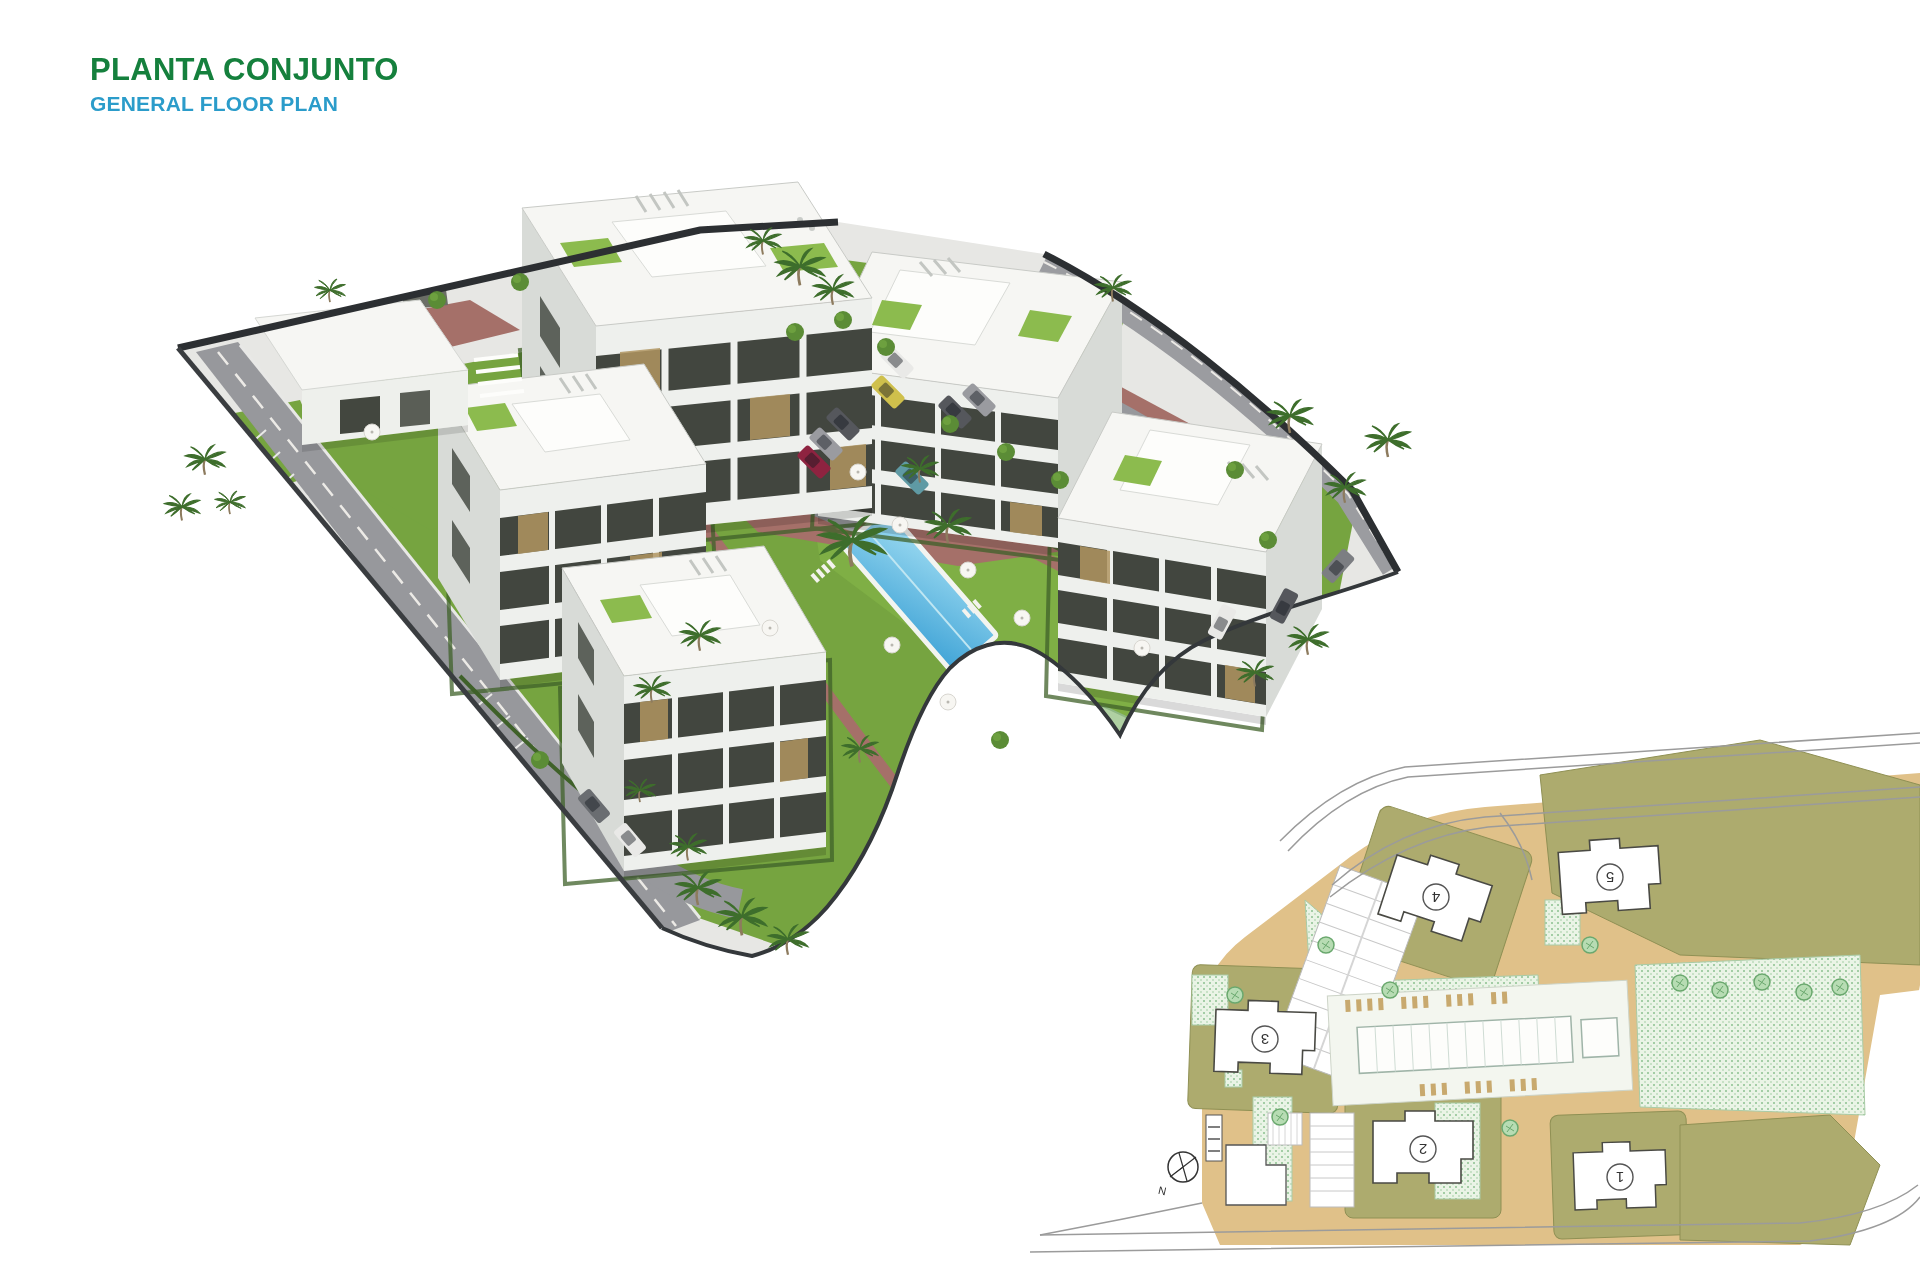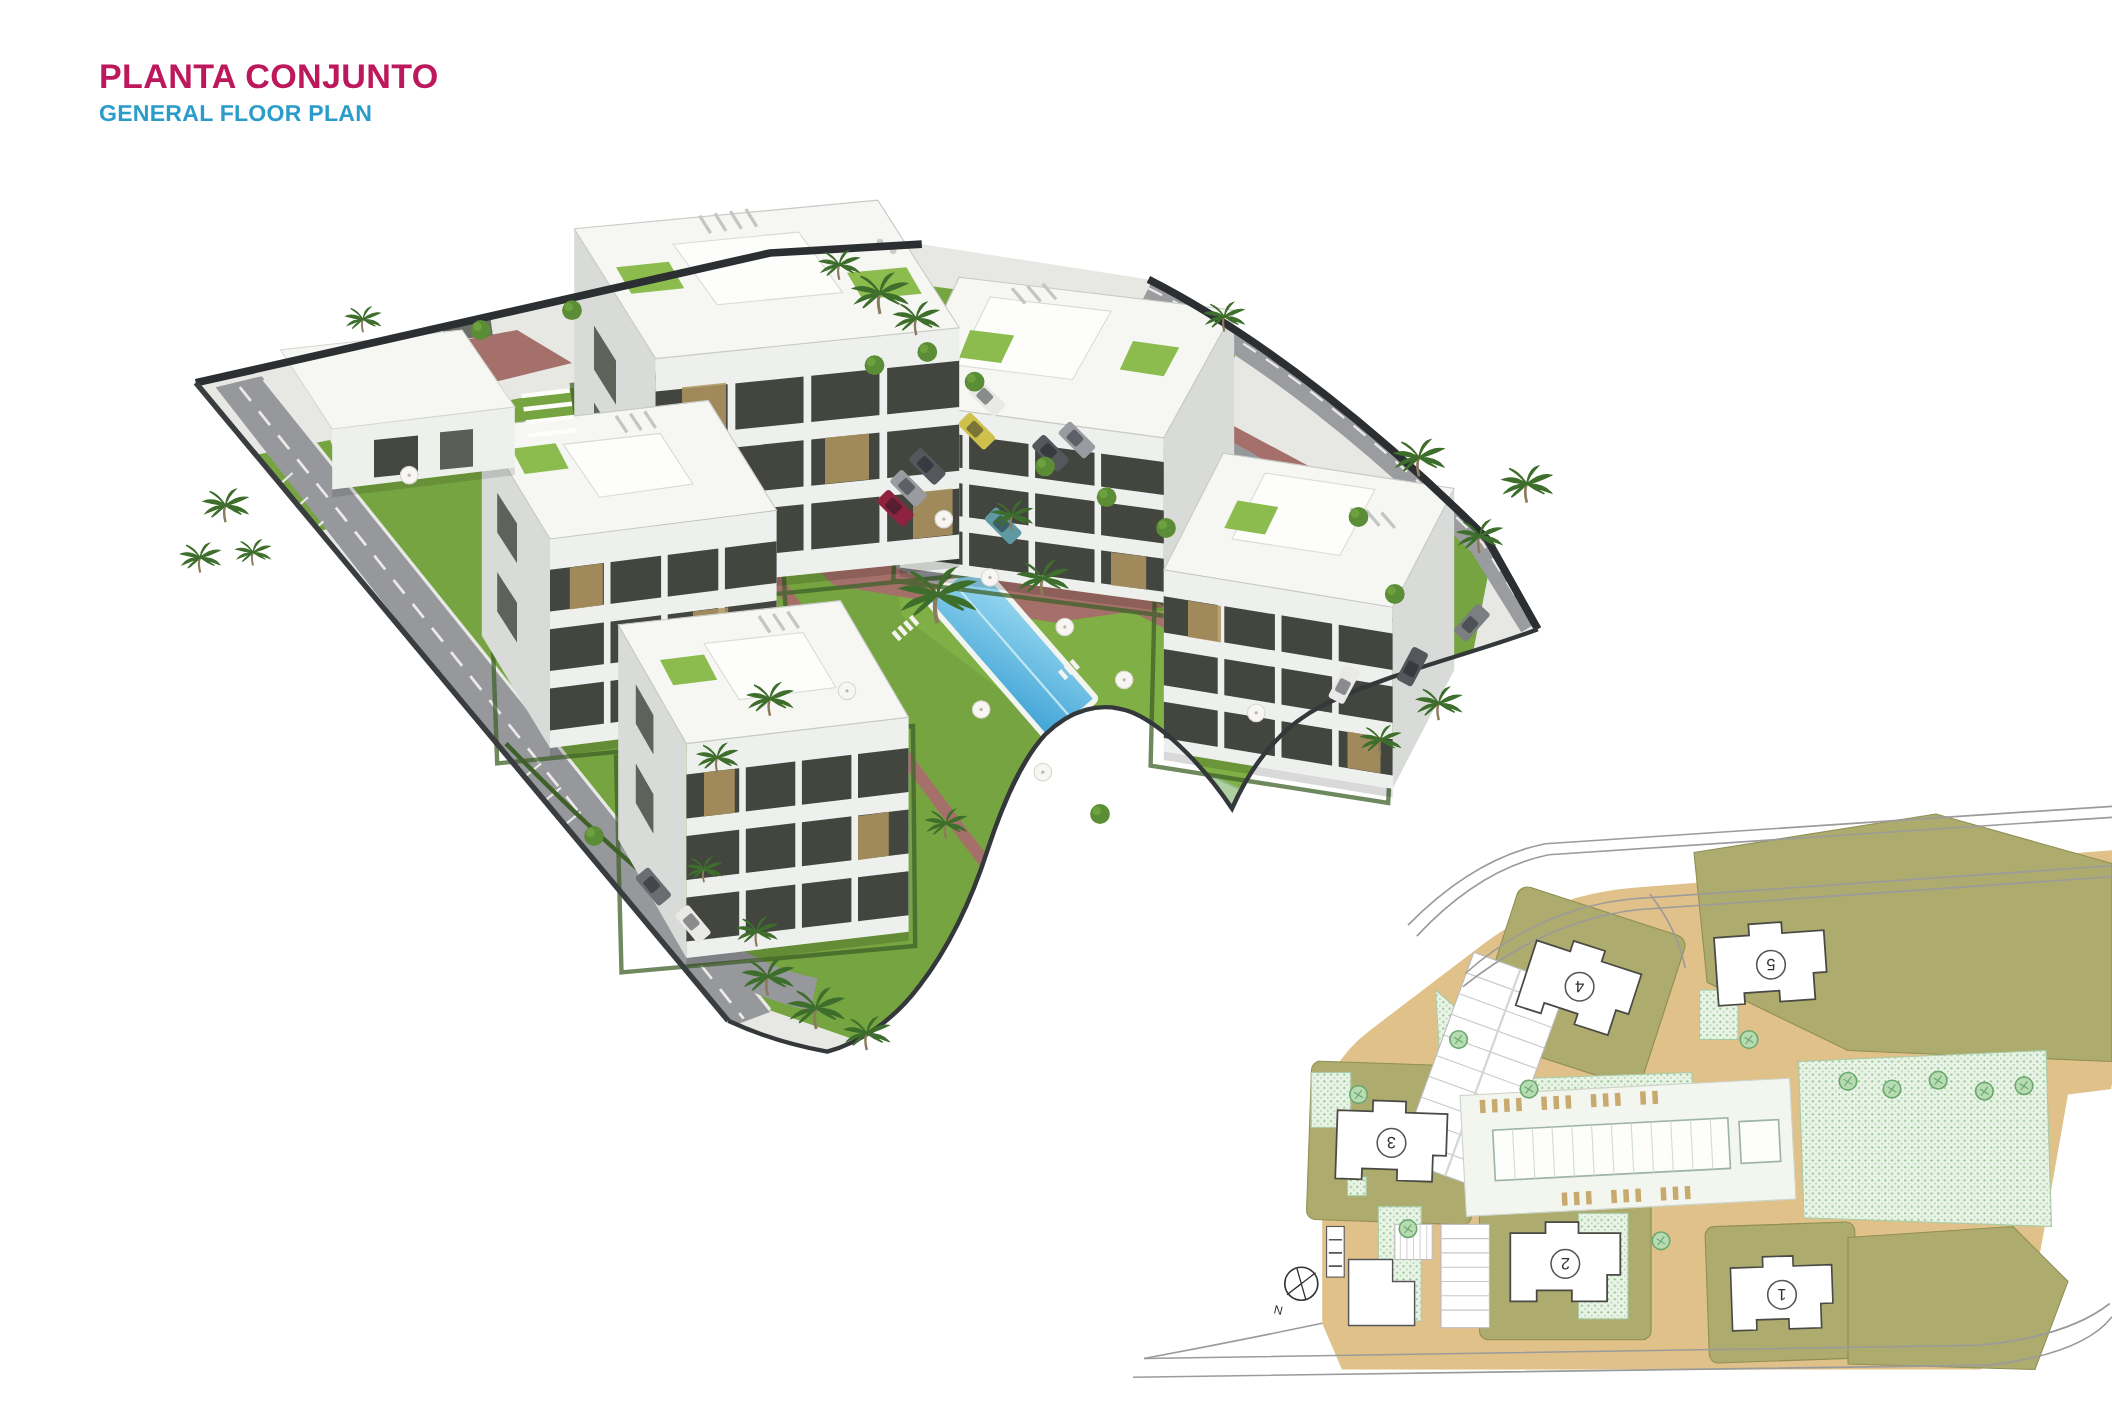--- a/index.html
+++ b/index.html
@@ -11,21 +11,21 @@
   svg{position:absolute;left:0;top:0;}
   svg.inset{left:980px;top:645px;}
   text{font-family:"Liberation Sans", sans-serif;}
 </style>
 </head>
 <body>
 
 <div class="page">
 
   <div class="header">
-    <h1 style="color:#be185d">PLANTA CONJUNTO</h1>
+    <h1 style="color:#15803d">PLANTA CONJUNTO</h1>
     <h2 style="color:#2B9CCA">GENERAL FLOOR PLAN</h2>
   </div>
 
   <svg width="1920" height="1280" viewBox="0 0 1920 1280">
     <defs>
       <linearGradient id="poolGrad" x1="0" y1="0" x2="1" y2="1">
         <stop offset="0" stop-color="#9FDCF2"></stop>
           <stop offset="1" stop-color="#3FA3D6"></stop>
       </linearGradient>
       <clipPath id="siteClip">

